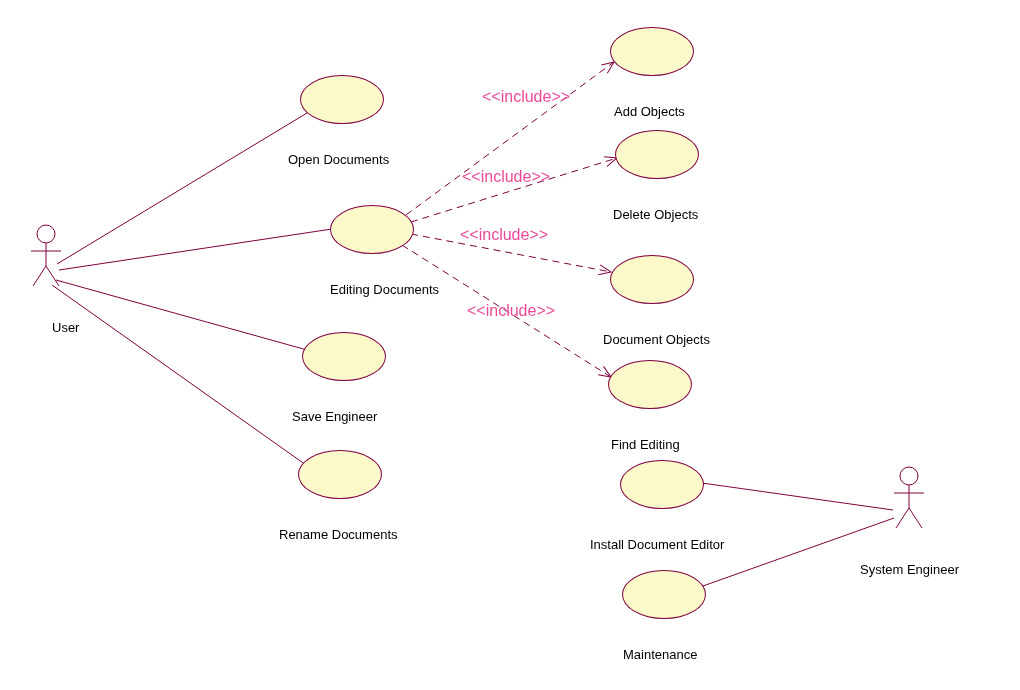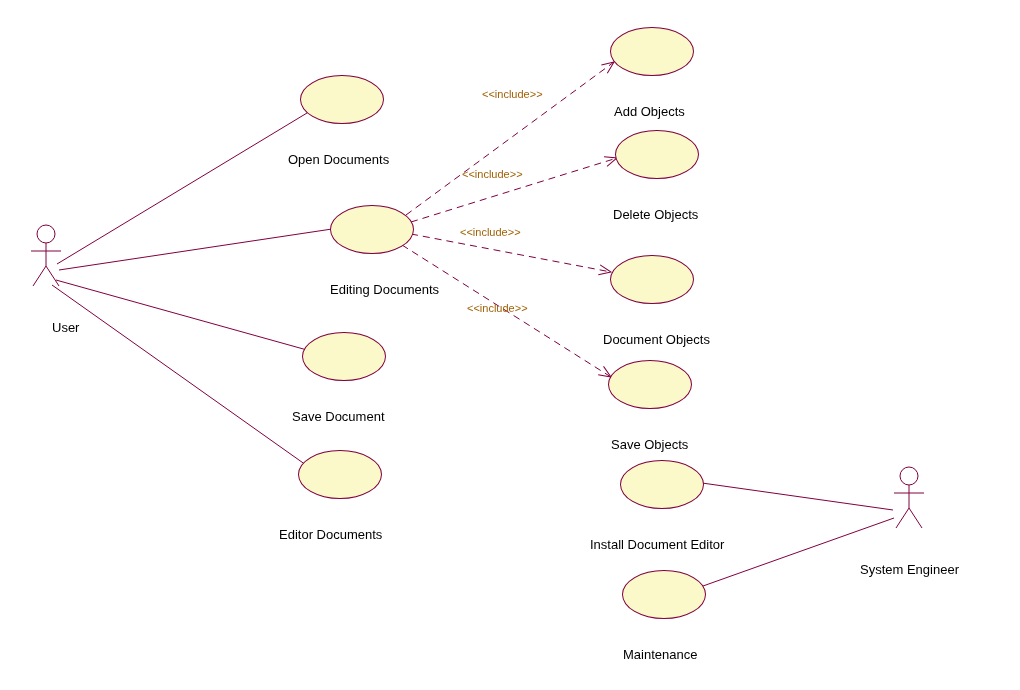--- a/index.html
+++ b/index.html
@@ -28,22 +28,22 @@
   .label {
     position: absolute;
     white-space: nowrap;
     font-size: 13px;
     color: #000;
     margin-top: 24px;
   }
   .include-label {
     position: absolute;
     white-space: nowrap;
-    font-size: 11px;
-    color: #a16207;
+    font-size: 16px;
+    color: #ec4899;
   }
   svg.lines {
     position: absolute;
     left: 0;
     top: 0;
     width: 1020px;
     height: 690px;
     pointer-events: none;
   }
 </style>
@@ -91,36 +91,36 @@
   </svg>
   <div class="label" style="left:860px; top:538px;">System Engineer</div>
 
   <div class="ellipse" style="left:300px; top:75px;  width:82px; height:47px;"></div>
   <div class="label" style="left:288px; top:128px;">Open Documents</div>
 
   <div class="ellipse" style="left:330px; top:205px; width:82px; height:47px;"></div>
   <div class="label" style="left:330px; top:258px;">Editing Documents</div>
 
   <div class="ellipse" style="left:302px; top:332px; width:82px; height:47px;"></div>
-  <div class="label" style="left:292px; top:385px;">Save Document</div>
+  <div class="label" style="left:292px; top:385px;">Save Engineer</div>
 
   <div class="ellipse" style="left:298px; top:450px; width:82px; height:47px;"></div>
-  <div class="label" style="left:279px; top:503px;">Editor Documents</div>
+  <div class="label" style="left:279px; top:503px;">Rename Documents</div>
 
   <div class="ellipse" style="left:610px; top:27px;  width:82px; height:47px;"></div>
   <div class="label" style="left:614px; top:80px;">Add Objects</div>
 
   <div class="ellipse" style="left:615px; top:130px; width:82px; height:47px;"></div>
   <div class="label" style="left:613px; top:183px;">Delete Objects</div>
 
   <div class="ellipse" style="left:610px; top:255px; width:82px; height:47px;"></div>
   <div class="label" style="left:603px; top:308px;">Document Objects</div>
 
   <div class="ellipse" style="left:608px; top:360px; width:82px; height:47px;"></div>
-  <div class="label" style="left:611px; top:413px;">Save Objects</div>
+  <div class="label" style="left:611px; top:413px;">Find Editing</div>
 
   <div class="ellipse" style="left:620px; top:460px; width:82px; height:47px;"></div>
   <div class="label" style="left:590px; top:513px;">Install Document Editor</div>
 
   <div class="ellipse" style="left:622px; top:570px; width:82px; height:47px;"></div>
   <div class="label" style="left:623px; top:623px;">Maintenance</div>
 
   <div class="include-label" style="left:482px; top:88px;">&lt;&lt;include&gt;&gt;</div>
   <div class="include-label" style="left:462px; top:168px;">&lt;&lt;include&gt;&gt;</div>
   <div class="include-label" style="left:460px; top:226px;">&lt;&lt;include&gt;&gt;</div>

